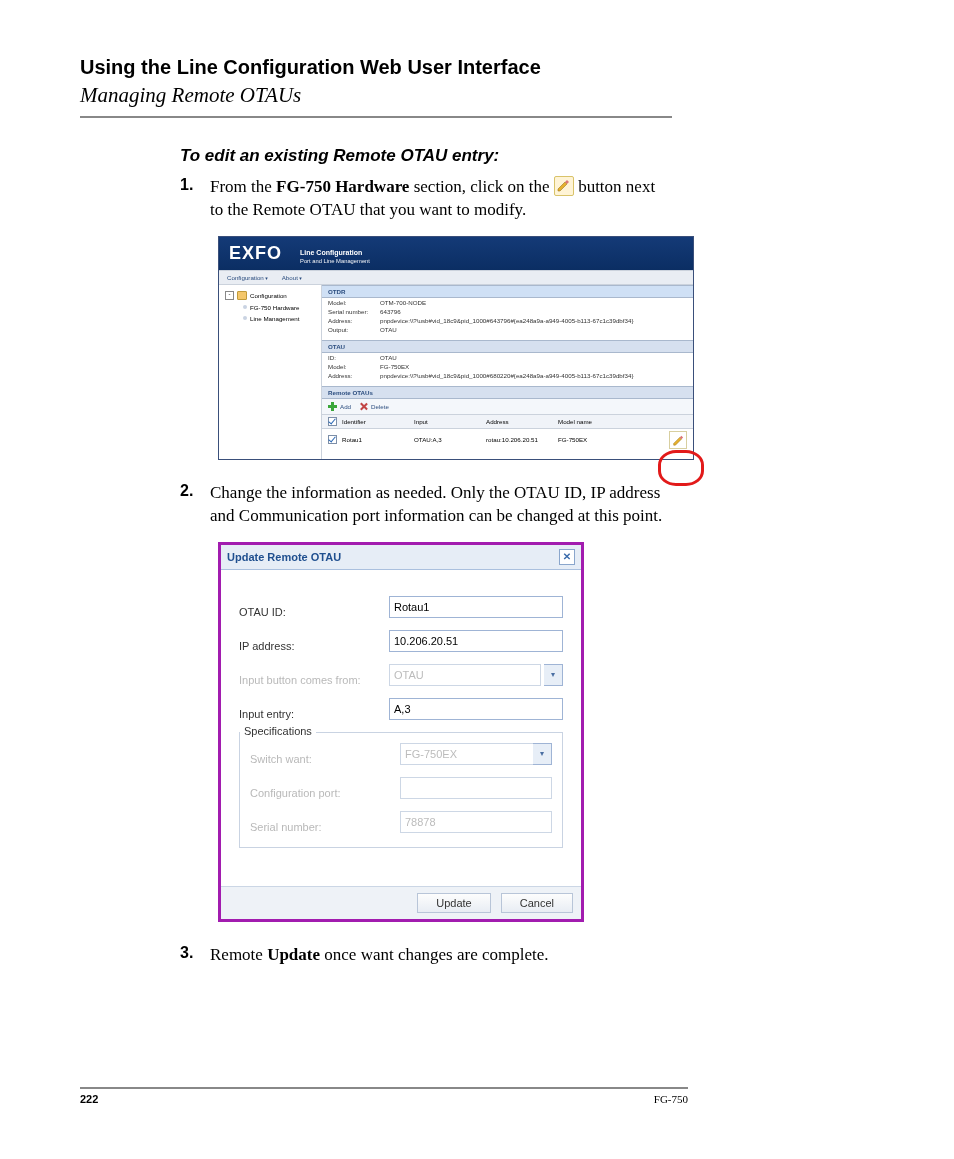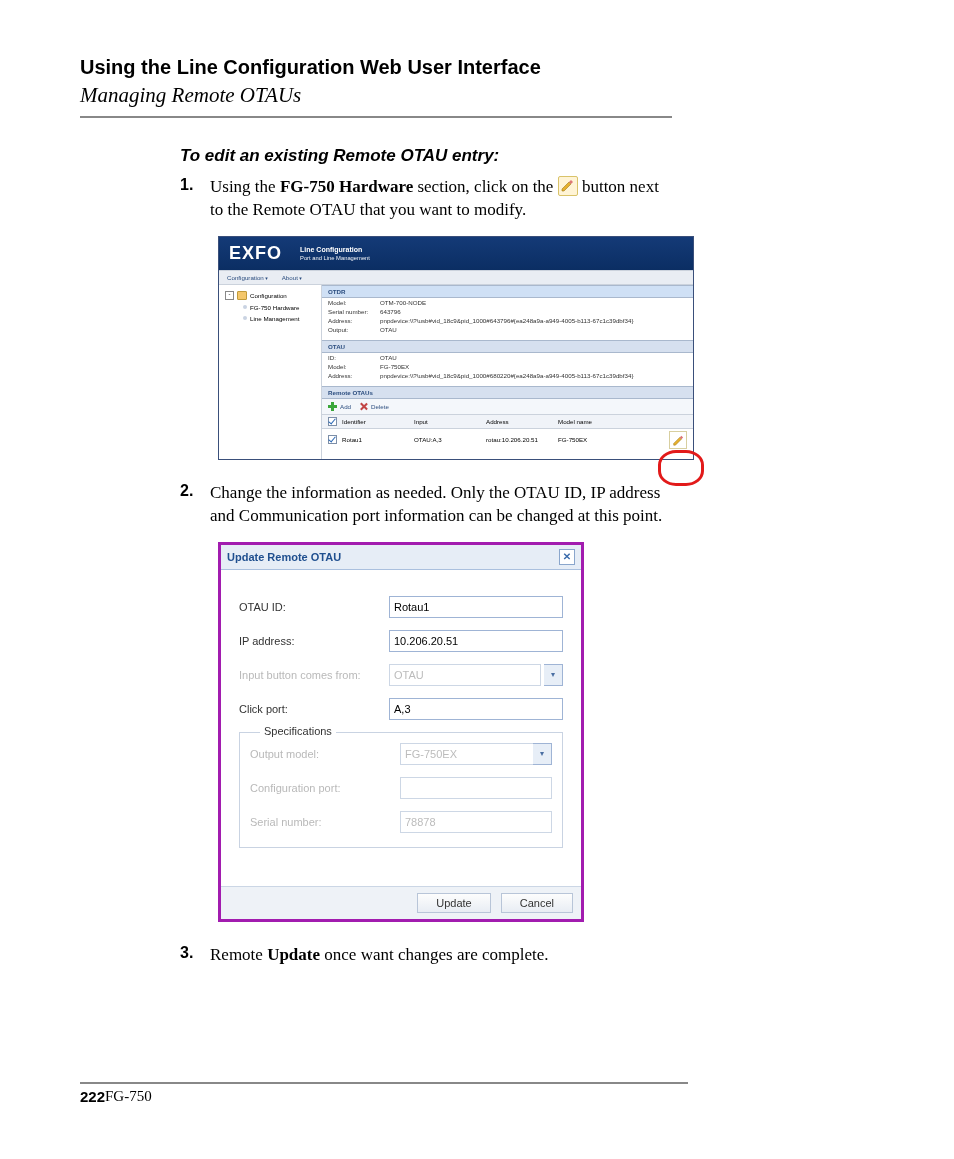--- a/index.html
+++ b/index.html
@@ -10,21 +10,21 @@
   .sub-heading{font-family:Arial,Helvetica,sans-serif;font-weight:bold;font-style:italic;font-size:17px;margin:0 0 10px 0;padding-left:100px}
   .step{display:flex;margin:0 0 14px 0;padding-left:100px}
   .step-num{font-family:Arial,Helvetica,sans-serif;font-weight:bold;font-size:16px;width:30px;flex:0 0 30px}
   .step-body{font-size:17px;line-height:1.35;flex:1}
   .step-body b{font-weight:bold}
   .inline-pencil{display:inline-block;width:18px;height:18px;vertical-align:text-bottom;background:#fff4d6;border:1px solid #d9c36a;border-radius:2px;position:relative}
   .inline-pencil svg{position:absolute;left:1px;top:1px}
   .fig{margin:10px 0 22px 138px}
   
   .shot1{width:474px;border:1px solid #3a4f7a;font-family:Verdana,Arial,sans-serif;font-size:6.2px;color:#000;background:#fff}
-  .s1-header{background:#0b2e63;background:linear-gradient(#143a77,#0b2e63);color:#fff;padding:6px 10px;display:flex;align-items:center;gap:18px}
+  .s1-header{background:#0b2e63;background:linear-gradient(#143a77,#0b2e63);color:#fff;padding:6px 10px;display:flex;align-items:flex-end;gap:18px}
   .s1-logo{font-family:Arial,sans-serif;font-weight:bold;font-size:18px;letter-spacing:1px}
   .s1-titles div:first-child{font-weight:bold;font-size:7px}
   .s1-titles div:last-child{font-size:5.8px;margin-top:2px;opacity:.95}
   .s1-menu{background:#e9edf3;border-top:1px solid #cbd2dc;border-bottom:1px solid #cbd2dc;padding:3px 8px;display:flex;gap:14px;color:#2b4d7f}
   .s1-menu span::after{content:" \25BE";font-size:5px}
   .s1-body{display:flex}
   .s1-nav{width:102px;border-right:1px solid #cbd2dc;background:#fff;padding:4px 0}
   .s1-nav-row{display:flex;align-items:center;gap:3px;padding:2px 6px}
   .folder-icn{width:8px;height:7px;background:#f4c76b;border:1px solid #c19b3a;border-radius:1px;display:inline-block}
   .dot-icn{width:4px;height:4px;background:#c9d3e2;border-radius:50%;display:inline-block;margin-left:6px}
@@ -50,52 +50,52 @@
   .chk{width:7px;height:7px;border:1px solid #7d8fa8;background:#fff;display:inline-block;position:relative}
   .chk.on::after{content:"";position:absolute;left:1px;top:-1px;width:3px;height:6px;border:solid #2b68b5;border-width:0 1.5px 1.5px 0;transform:rotate(40deg)}
   .edit-cell{width:16px;height:16px;background:#fff;border:1px solid #d8cfa0;display:flex;align-items:center;justify-content:center}
   .red-circle{position:absolute;width:40px;height:30px;border:3px solid #e21a1a;border-radius:18px/15px;pointer-events:none}
   .s1-wrap{position:relative}
   
   .shot2{width:360px;border:3px solid #a21caf;background:#fff;font-family:Tahoma,Arial,sans-serif;font-size:11px;color:#333}
   .s2-title{background:#e6edf6;border-bottom:1px solid #aac0de;display:flex;justify-content:space-between;align-items:center;padding:4px 6px;color:#1f4f8f;font-weight:bold}
   .s2-close{width:14px;height:14px;border:1px solid #8aa6cc;display:flex;align-items:center;justify-content:center;color:#3a6bab;background:#fff;font-size:10px;font-weight:bold}
   .s2-body{padding:26px 18px 6px 18px}
-  .formrow{display:flex;align-items:center;margin-bottom:12px}
+  .formrow{display:flex;align-items:flex-end;margin-bottom:12px}
   .formrow .flab{width:150px}
   .formrow.dis .flab{color:#b9b9b9}
   .tin{flex:1;height:18px;border:1px solid #9fb4d5;padding:1px 4px;font-size:11px;background:#fff}
   .tin.dis{color:#bcbcbc;border-color:#cdd7e5}
   .sel{position:relative}
   .sel .caret{position:absolute;right:0;top:0;width:18px;height:20px;border:1px solid #9fb4d5;border-left:0;background:#e7eef7;display:flex;align-items:center;justify-content:center;color:#4a6fa3;font-size:8px}
   .fieldset{border:1px solid #c9d3e2;margin:4px 0 8px 0;padding:10px 10px 2px 10px;position:relative}
-  .fieldset .legend{position:absolute;top:-8px;left:20px;background:#fff;padding:0 4px;font-size:11px}
+  .fieldset .legend{position:absolute;top:-8px;left:0;background:#fff;padding:0 4px;font-size:11px}
   .s2-foot{background:#eef2f7;border-top:1px solid #cbd6e5;padding:6px 8px;display:flex;justify-content:flex-end;gap:10px}
   .btn{border:1px solid #b8c5d8;background:linear-gradient(#fdfdfd,#e8edf4);padding:3px 18px;font-family:inherit;font-size:11px;color:#333}
   
   .page-foot{position:absolute;left:80px;right:80px;bottom:54px}
   .foot-hr{height:2px;background:#888;margin-bottom:4px}
-  .foot-row{display:flex;font-size:15px}
+  .foot-row{display:flex;justify-content:space-between;font-size:11px}
   .foot-row .pn{font-family:Arial,sans-serif;font-weight:bold}
 </style>
 </head>
 <body>
 
 <div class="page">
 
   <div class="chapter-title">Using the Line Configuration Web User Interface</div>
   <div class="section-title">Managing Remote OTAUs</div>
   <div class="hr"></div>
 
   <div class="sub-heading">To edit an existing Remote OTAU entry:</div>
 
   <div class="step">
     <div class="step-num">1.</div>
     <div class="step-body">
-      <span>Using the </span><b>FG-750 Hardware</b><span> section, click on the </span><span class="inline-pencil"><svg width="14" height="14" viewBox="0 0 14 14">
+      <span>From the </span><b>FG-750 Hardware</b><span> section, click on the </span><span class="inline-pencil"><svg width="14" height="14" viewBox="0 0 14 14">
             <path d="M2 11 L9 4 L11 6 L4 13 L2 13 Z" fill="#e6b02e" stroke="#9c7a1e" stroke-width="0.6"></path>
             <path d="M9 4 L11 2 L13 4 L11 6 Z" fill="#d77"></path>
           </svg></span><span> button next to the Remote OTAU that you want to modify.</span>
     </div>
   </div>
 
   <div class="fig s1-wrap">
     <div class="shot1">
       <div class="s1-header">
         <div class="s1-logo">EXFO</div>
@@ -221,27 +221,27 @@
           </div>
         <div class="formrow">
             <span class="flab">IP address:</span>
             <input class="tin" value="10.206.20.51" style="">
           </div>
         <div class="formrow dis">
             <span class="flab">Input button comes from:</span>
           <div class="sel" style="flex:1;position:relative"><input class="tin dis" value="OTAU" style=""><span class="caret">▾</span></div>
         </div>
         <div class="formrow">
-            <span class="flab">Click port:</span>
+            <span class="flab">Input entry:</span>
             <input class="tin" value="A,3" style="">
           </div>
         <div class="fieldset">
           <span class="legend">Specifications</span>
           <div class="formrow dis">
-              <span class="flab">Output model:</span>
+              <span class="flab">Switch want:</span>
             <div class="sel" style="flex:1;position:relative"><input class="tin dis" value="FG-750EX" style=""><span class="caret">▾</span></div>
           </div>
           <div class="formrow dis">
               <span class="flab">Configuration port:</span>
               <input class="tin dis" value="" style="">
             </div>
           <div class="formrow dis">
               <span class="flab">Serial number:</span>
               <input class="tin dis" value="78878" style="">
             </div>

